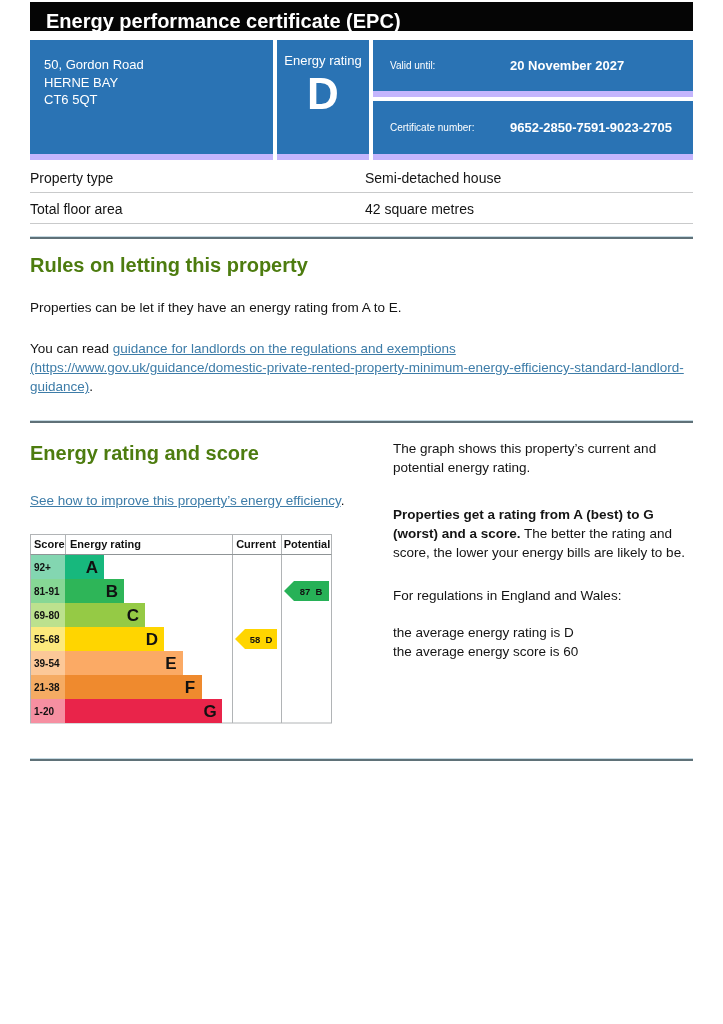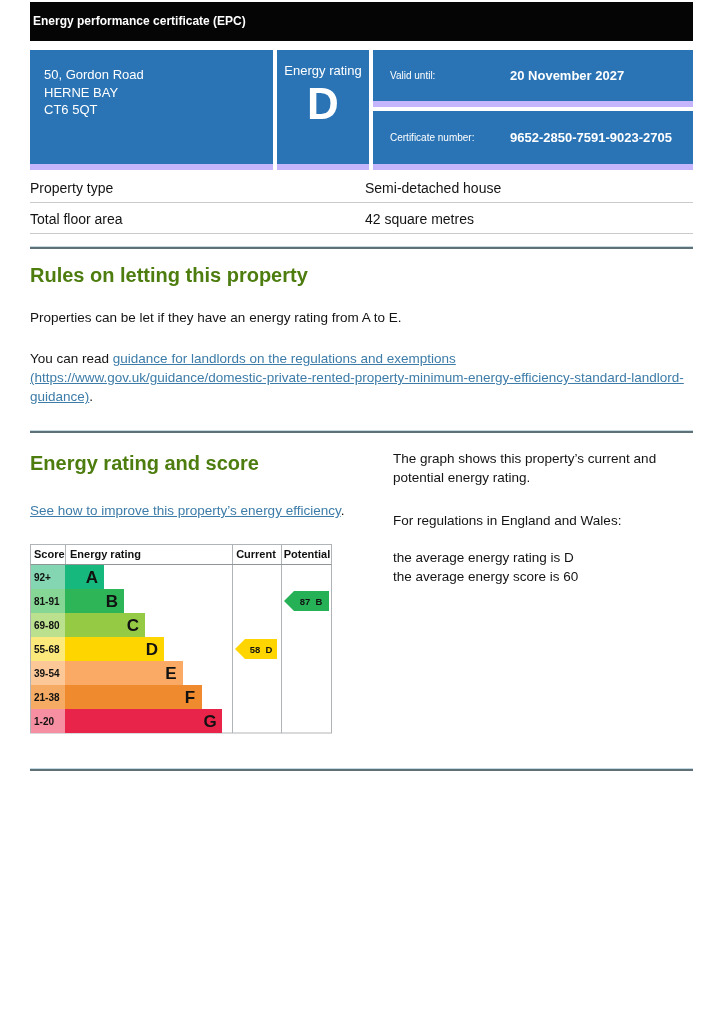--- a/index.html
+++ b/index.html
@@ -5,22 +5,22 @@
   html,body{margin:0;padding:0;}
   body{
     width:723px;height:1024px;background:#ffffff;overflow:hidden;
     font-family:"Liberation Sans","DejaVu Sans",sans-serif;
     color:#141414;-webkit-font-smoothing:antialiased;
   }
   .page{width:663px;margin:0 auto;padding-top:2px;}
 
   
   .black-bar{
-    background:#050505;color:#ffffff;height:39px;line-height:39px;
-    font-size:12px;font-weight:bold;padding-left:3px;
+    background:#050505;color:#ffffff;height:29px;line-height:39px;
+    font-size:20px;font-weight:bold;padding-left:16px;
   }
 
   
   .blue-box{margin-top:9px;height:120px;display:flex;}
   .blue-box .cell{background:#2a73b4;color:#ffffff;border-bottom:6px solid #c4b5fd;box-sizing:border-box;}
   .addr-cell{width:243px;padding:16px 14px;font-size:13px;line-height:1.35;}
   .gap-v{width:4px;background:#ffffff;}
   .rating-cell{width:92px;text-align:center;}
   .rating-cell .lbl{font-size:13px;margin-top:13px;}
   .rating-cell .big{font-size:44px;font-weight:bold;line-height:1.1;margin-top:2px;}
@@ -186,20 +186,21 @@
 
           <path d="M254,57 L264,47 H299 V67 H264 Z" fill="#27b157"></path>
           <text class="arrow-txt" x="275" y="60.5" text-anchor="middle">87</text>
           <text class="arrow-txt" x="289" y="60.5" text-anchor="middle">B</text>
         </svg>
       </div>
     </div>
 
     <div class="col-right">
       <p class="p-graph">The graph shows this property’s current and potential energy rating.</p>
+      <p class="p-ratings"><span class="bold">Properties get a rating from A (best) to G (worst) and a score.</span><span> The better the rating and score, the lower your energy bills are likely to be.</span></p>
       <p class="p-engwales">For regulations in England and Wales:</p>
       <p class="p-averages">
         <span>the average energy rating is D</span><br>
         <span>the average energy score is 60</span>
       </p>
     </div>
   </div>
 
   <hr class="section-break sb-3">
 

